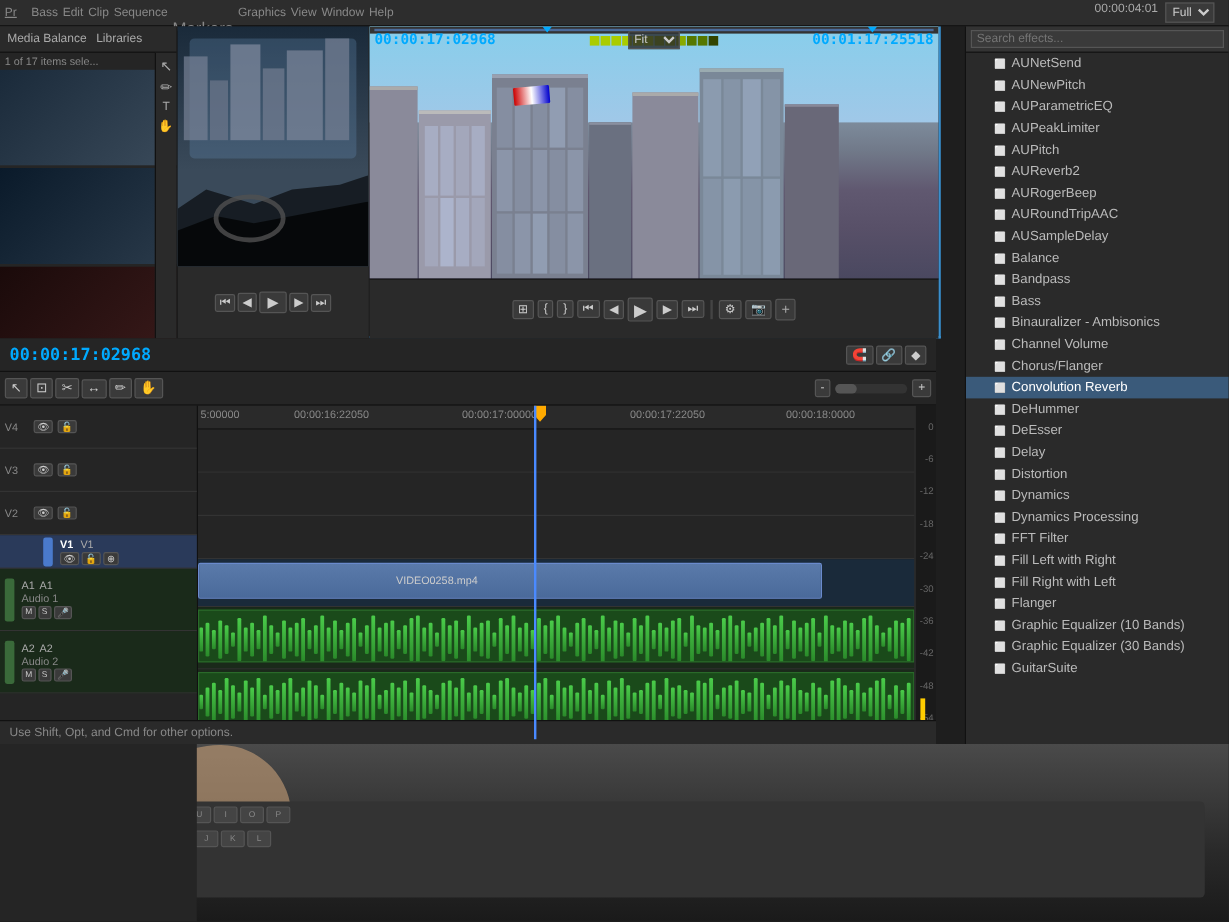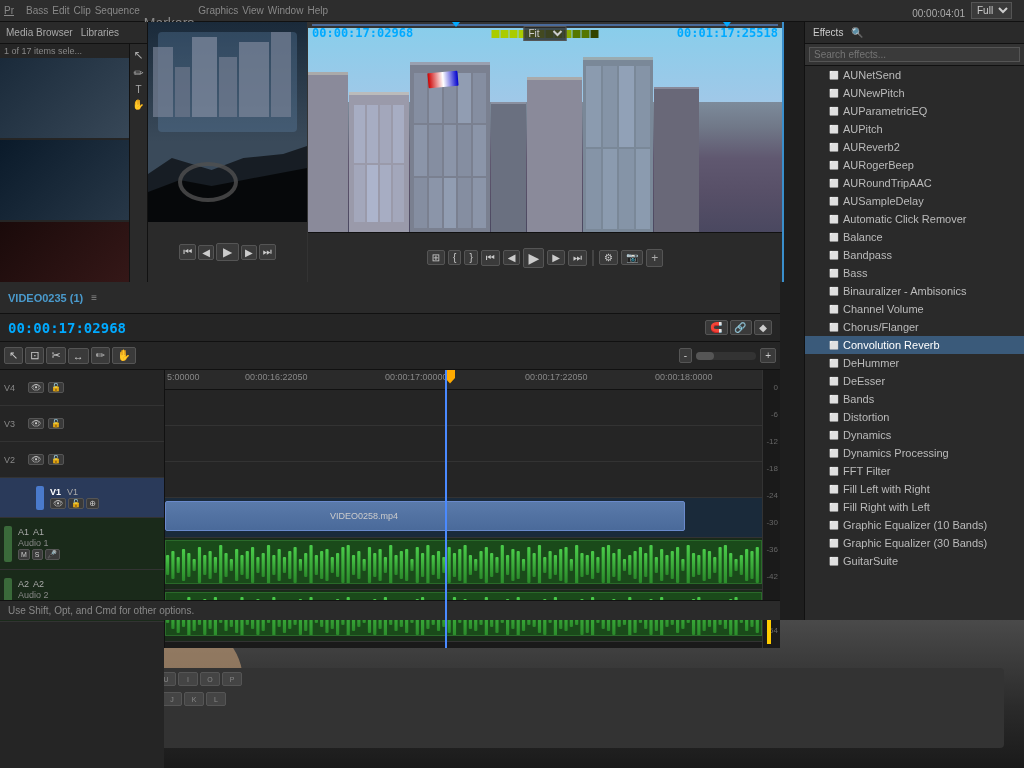--- a/index.html
+++ b/index.html
@@ -395,31 +395,31 @@
         <span style="color:#888;font-size:10px;margin-left:8px;">Bass</span>
         <span style="color:#888;font-size:10px;">Edit</span>
         <span style="color:#888;font-size:10px;">Clip</span>
         <span style="color:#888;font-size:10px;">Sequence</span>
         <span style="color:#888;font-size:14px;margin-top:24px;">Markers</span>
         <span style="color:#888;font-size:10px;">Graphics</span>
         <span style="color:#888;font-size:10px;">View</span>
         <span style="color:#888;font-size:10px;">Window</span>
         <span style="color:#888;font-size:10px;">Help</span>
       </div>
-      <div style="display:flex;align-items:flex-end;gap:6px;padding-right:8px;">
+      <div style="display:flex;align-items:flex-start;gap:6px;padding-right:8px;">
         <span style="color:#aaa;font-size:10px;">00:00:04:01</span>
         <select style="background:#3a3a3a;border:1px solid #555;color:#ccc;font-size:10px;padding:1px;">
           <option>Full</option>
         </select>
       </div>
     </div>
 
     <div class="left-panel">
       <div class="panel-tab">
-        <span style="cursor:pointer;margin-right:8px;">Media Browser</span>
+        <span style="cursor:pointer;margin-right:8px;">Media Balance</span>
         <span style="cursor:pointer;">Libraries</span>
       </div>
       <div style="font-size:9px;color:#888;padding:2px 4px;">1 of 17 items sele...</div>
       <div class="mini-preview">
         <div class="mini-img" style="background:linear-gradient(135deg,#1a2a3a,#3a4a5a);"></div>
       </div>
       <div class="mini-preview">
         <div class="mini-img" style="background:linear-gradient(135deg,#0a1a2a,#2a3a4a);"></div>
       </div>
       <div class="mini-preview">
@@ -576,26 +576,20 @@
           <div style="width:2px;height:16px;background:#444;margin:0 2px;"></div>
           <button class="btn" style="font-size:10px;">⚙</button>
           <button class="btn" style="font-size:10px;">📷</button>
           <button class="btn" style="font-size:12px;color:#aaa;">+</button>
         </div>
       </div>
     </div>
 
     <div class="timeline-area">
 
-      <div class="timeline-header">
-        <span style="color:#4a9acc;font-size:11px;font-weight:bold;">VIDEO0235 (1)</span>
-        <div style="margin-left:8px;display:flex;align-items:center;gap:4px;">
-          <span style="font-size:10px;color:#888;">≡</span>
-        </div>
-      </div>
 
       <div style="height:28px;background:#252525;display:flex;align-items:center;padding:0 8px;gap:6px;border-bottom:1px solid #111;">
         <span class="timecode-display" style="font-size:14px;">00:00:17:02968</span>
         <div style="margin-left:auto;display:flex;align-items:center;gap:2px;">
           <button class="btn" style="font-size:10px;">🧲</button>
           <button class="btn" style="font-size:10px;">🔗</button>
           <button class="btn" style="font-size:10px;">◆</button>
         </div>
       </div>
 
@@ -629,21 +623,21 @@
             <button class="btn" style="font-size:8px;padding:0 2px;">👁</button>
             <button class="btn" style="font-size:8px;padding:0 2px;">🔓</button>
           </div>
 
           <div class="track-label video">
             <span style="color:#888;font-size:9px;width:20px;">V2</span>
             <button class="btn" style="font-size:8px;padding:0 2px;">👁</button>
             <button class="btn" style="font-size:8px;padding:0 2px;">🔓</button>
           </div>
 
-          <div class="track-label video" style="background:#2a3a5a;height:40px;padding-left:36px;">
+          <div class="track-label video" style="background:#2a3a5a;height:28px;padding-left:36px;">
             <div class="track-color-v1"></div>
             <div style="display:flex;flex-direction:column;margin-left:2px;">
               <div style="display:flex;align-items:center;gap:2px;">
                 <span style="color:#fff;font-size:9px;font-weight:bold;">V1</span>
                 <span style="color:#aaa;font-size:9px;margin-left:4px;">V1</span>
               </div>
               <div style="display:flex;gap:2px;margin-top:1px;">
                 <button class="btn" style="font-size:8px;padding:0 2px;">👁</button>
                 <button class="btn" style="font-size:8px;padding:0 2px;">🔓</button>
                 <button class="btn" style="font-size:8px;padding:0 2px;">⊕</button>
@@ -984,54 +978,51 @@
           </div>
         </div>
       </div>
 
       <div class="status-bar">
         <span>Use Shift, Opt, and Cmd for other options.</span>
       </div>
     </div>
 
     <div class="effects-panel">
-      <div style="height:22px;background:#2a2a2a;display:flex;align-items:center;padding:0 8px;border-bottom:1px solid #111;gap:8px;">
-        <span style="font-size:10px;color:#ccc;">Effects</span>
-        <span style="font-size:10px;color:#888;">🔍</span>
-      </div>
 
       <div style="height:22px;background:#333;display:flex;align-items:center;padding:0 4px;border-bottom:1px solid #111;">
         <input type="text" placeholder="Search effects..." style="background: rgb(58, 58, 58); border: 1px solid rgb(85, 85, 85); color: rgb(204, 204, 204); font-size: 10px; width: 100%; padding: 1px 4px;">
       </div>
       <ul class="effects-list">
       <li>AUNetSend</li>
           <li>AUNewPitch</li>
           <li>AUParametricEQ</li>
+          <li>AUPeakLimiter</li>
           <li>AUPitch</li>
           <li>AUReverb2</li>
           <li>AURogerBeep</li>
           <li>AURoundTripAAC</li>
           <li>AUSampleDelay</li>
-          <li>Automatic Click Remover</li>
           <li>Balance</li>
           <li>Bandpass</li>
           <li>Bass</li>
           <li>Binauralizer - Ambisonics</li>
           <li>Channel Volume</li>
           <li>Chorus/Flanger</li>
           <li class="selected">Convolution Reverb</li>
           <li>DeHummer</li>
           <li>DeEsser</li>
-          <li>Bands</li>
+          <li>Delay</li>
           <li>Distortion</li>
           <li>Dynamics</li>
           <li>Dynamics Processing</li>
           <li>FFT Filter</li>
           <li>Fill Left with Right</li>
           <li>Fill Right with Left</li>
+          <li>Flanger</li>
           <li>Graphic Equalizer (10 Bands)</li>
           <li>Graphic Equalizer (30 Bands)</li>
           <li>GuitarSuite</li>
         </ul>
     </div>
 
   </div>
 
 </div>
 

